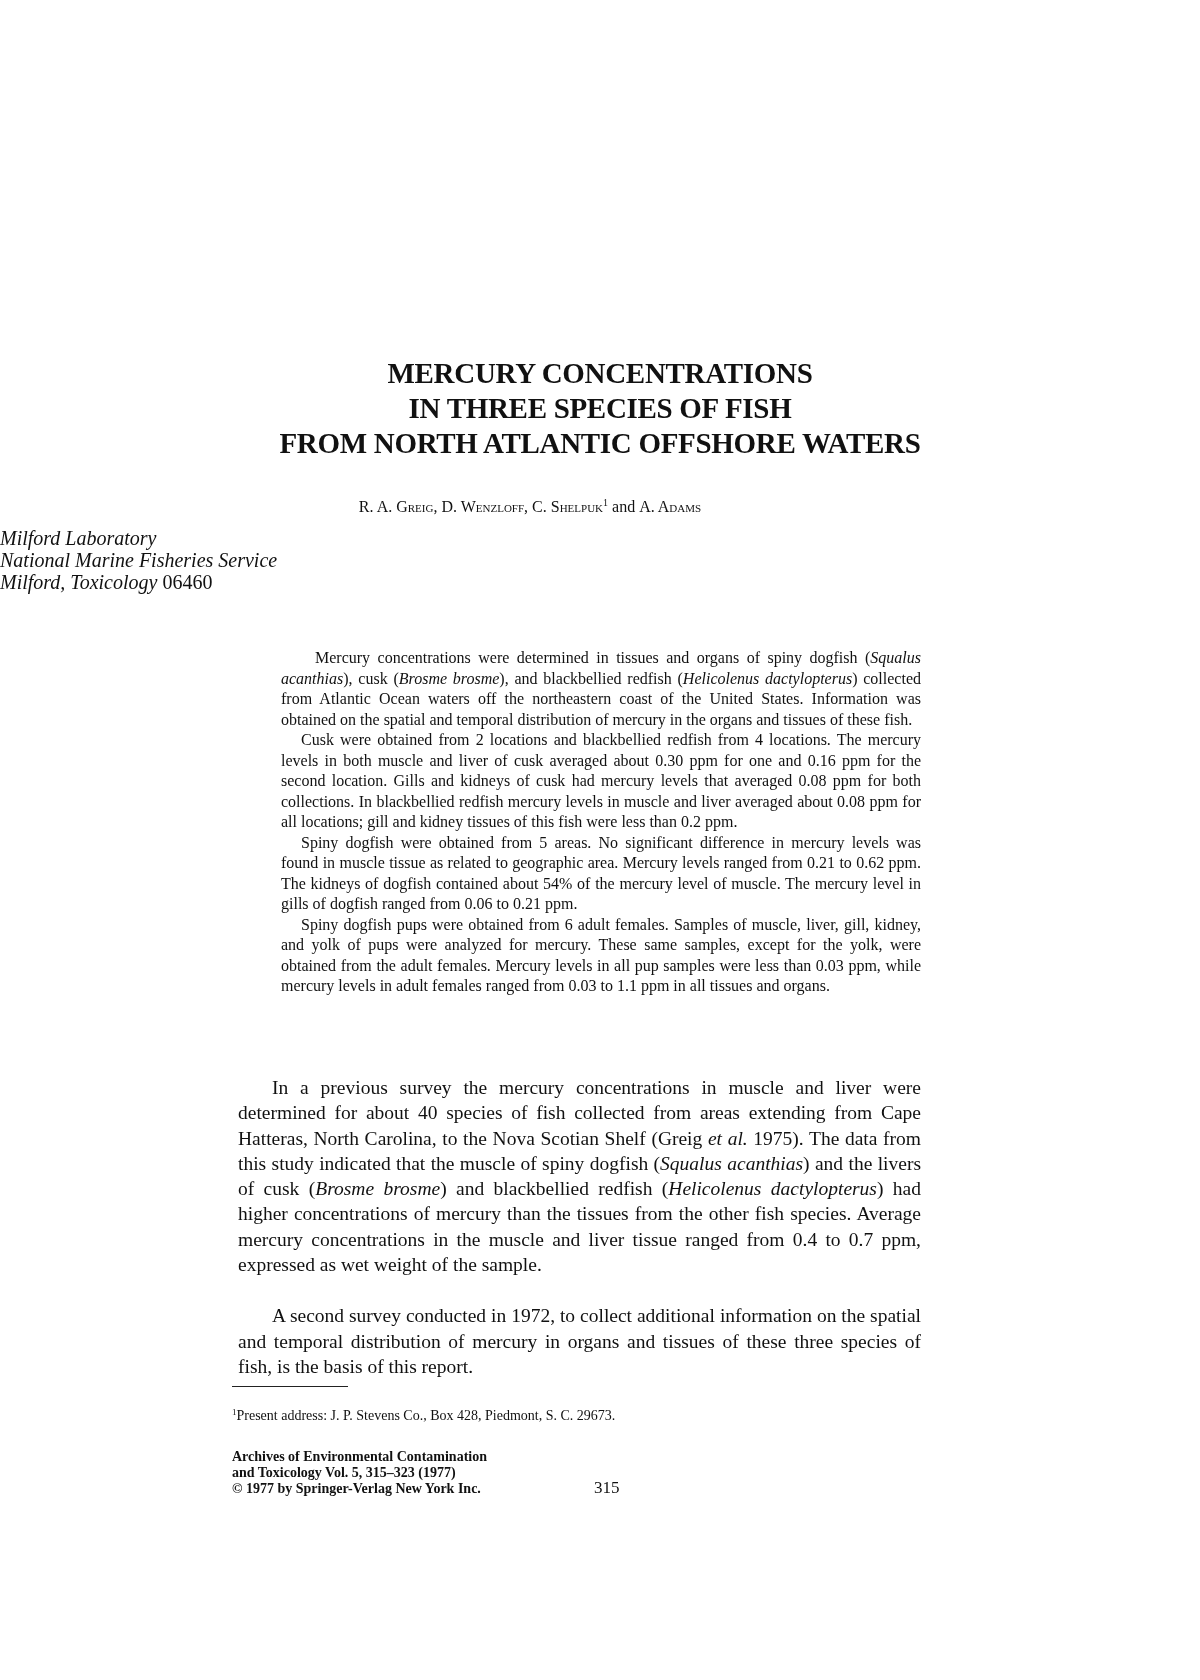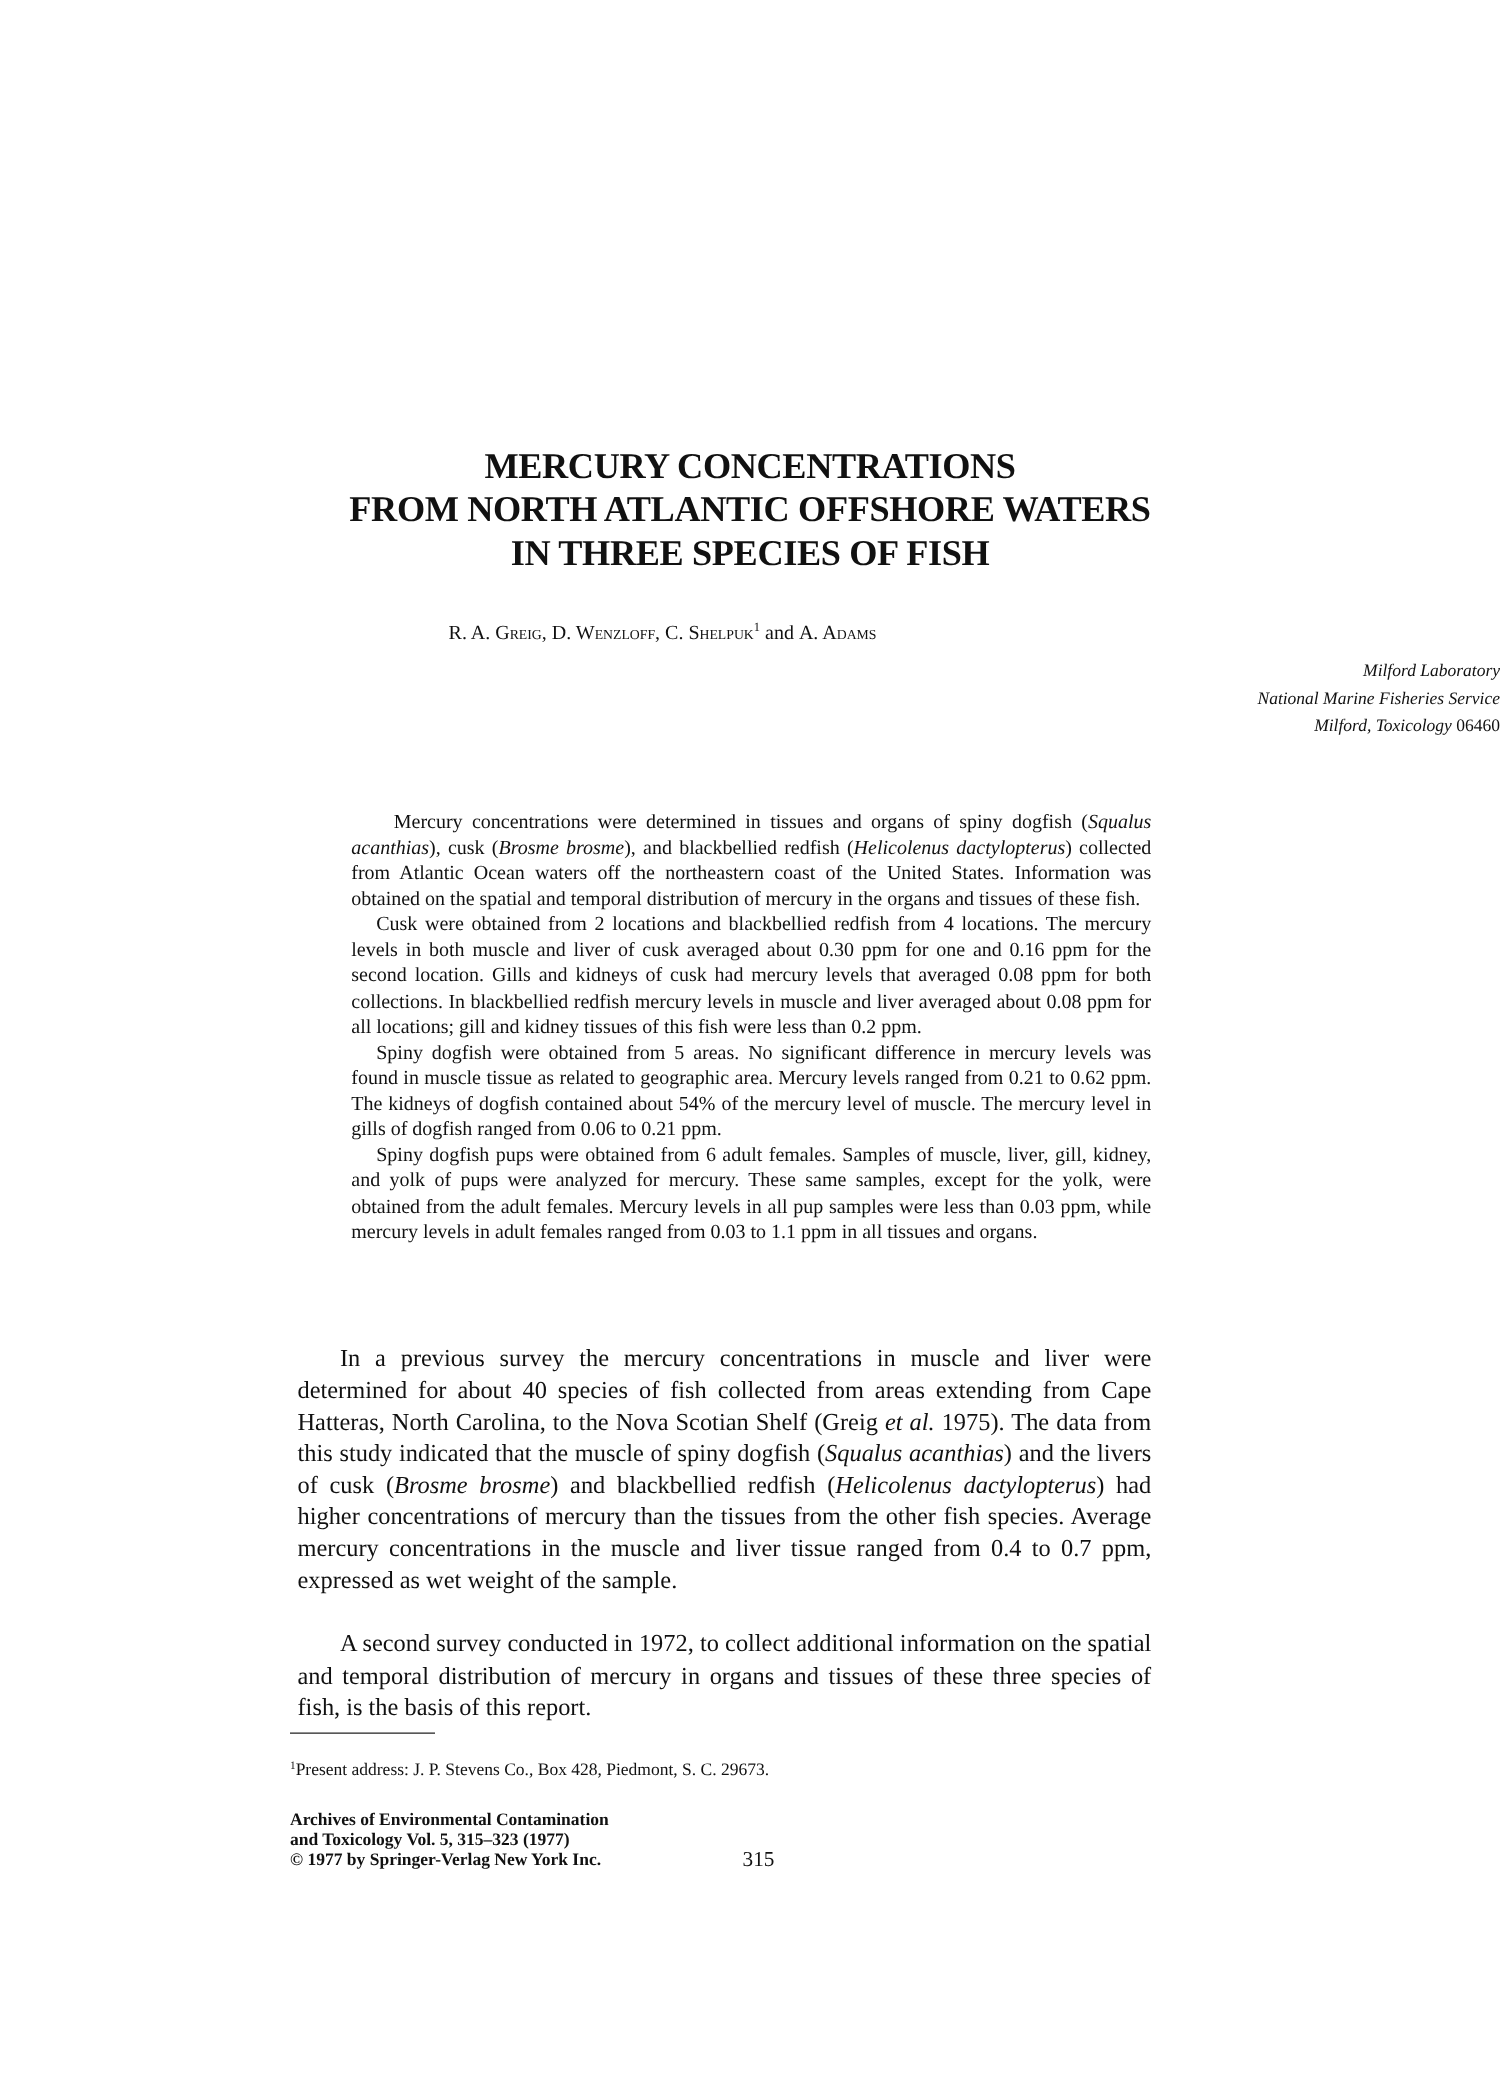--- a/index.html
+++ b/index.html
@@ -13,21 +13,21 @@
     letter-spacing: -0.3px;
   }
   .title div { white-space: nowrap; }
   .authors {
     position: absolute; left: 0; width: 1060px; top: 493px;
     text-align: center; font-size: 16px; line-height: 20px;
   }
   .sc { font-variant: small-caps; }
   .affil {
     position: absolute; left: 0; width: 1200px; top: 527px;
-    text-align: right; font-style: italic; font-size: 14px; line-height: 22px;
+    text-align: left; font-style: italic; font-size: 20px; line-height: 22px;
   }
   .affil .upright { font-style: normal; }
   .abstract {
     position: absolute; left: 281px; width: 640px; top: 648px;
     font-size: 16px; line-height: 20.5px; text-align: justify;
   }
   .abstract p { margin: 0; text-indent: 20px; }
   .abstract p.first { text-indent: 34px; }
   .body {
     position: absolute; left: 238px; width: 683px; top: 1075px;
@@ -48,22 +48,22 @@
   .pageno {
     position: absolute; left: 594px; top: 1478px; font-size: 17px;
   }
   i { font-style: italic; }
 </style>
 </head>
 <body>
 
 <div class="title">
   <div>MERCURY CONCENTRATIONS</div>
+  <div>IN THREE SPECIES OF FISH</div>
   <div>FROM NORTH ATLANTIC OFFSHORE WATERS</div>
-  <div>IN THREE SPECIES OF FISH</div>
 </div>
 
 <div class="authors">
   <span class="sc">R. A. Greig,</span>
   <span class="sc">D. Wenzloff,</span>
   <span class="sc">C. Shelpuk</span><sup style="font-size:10px">1</sup>
   <span>and</span>
   <span class="sc">A. Adams</span>
 </div>
 

